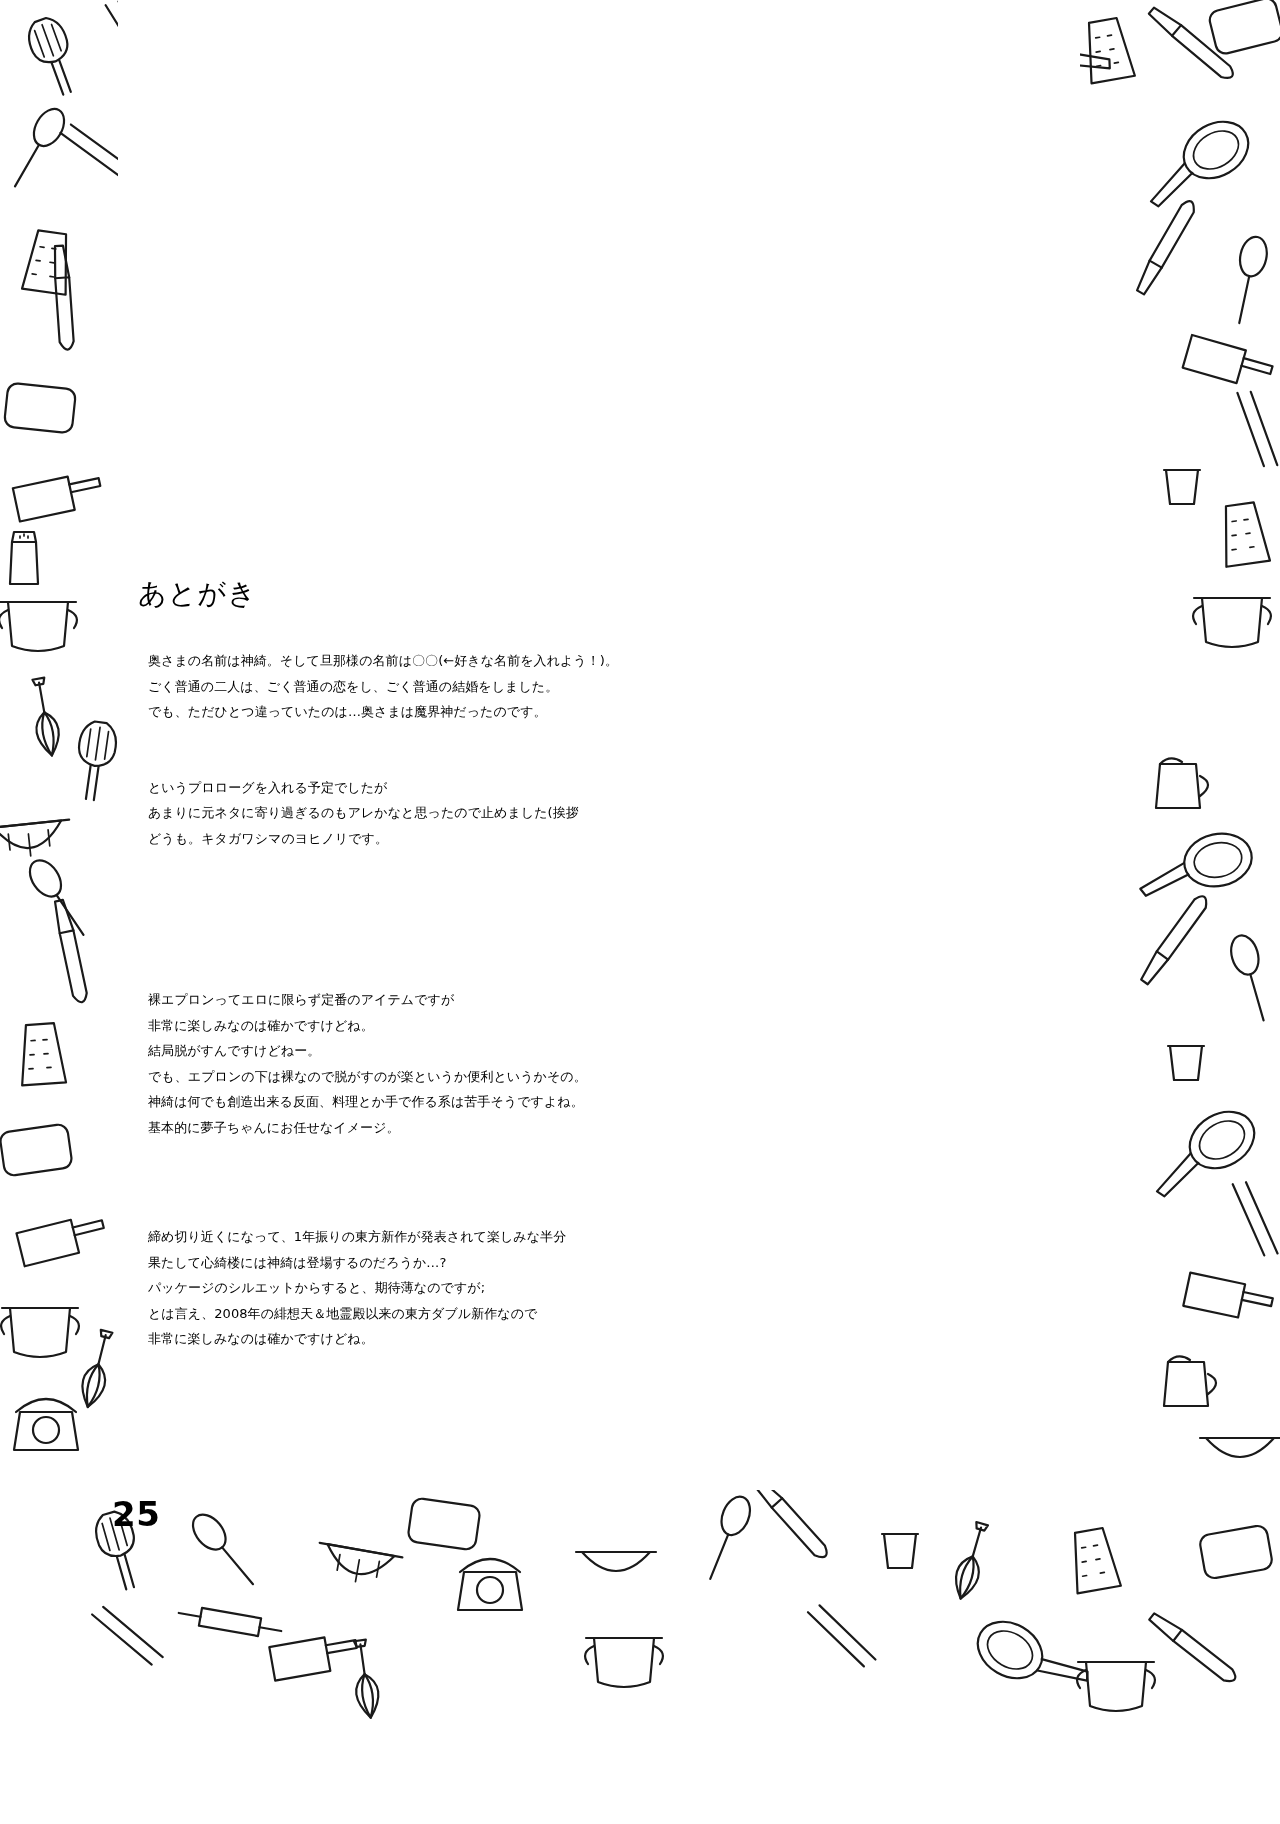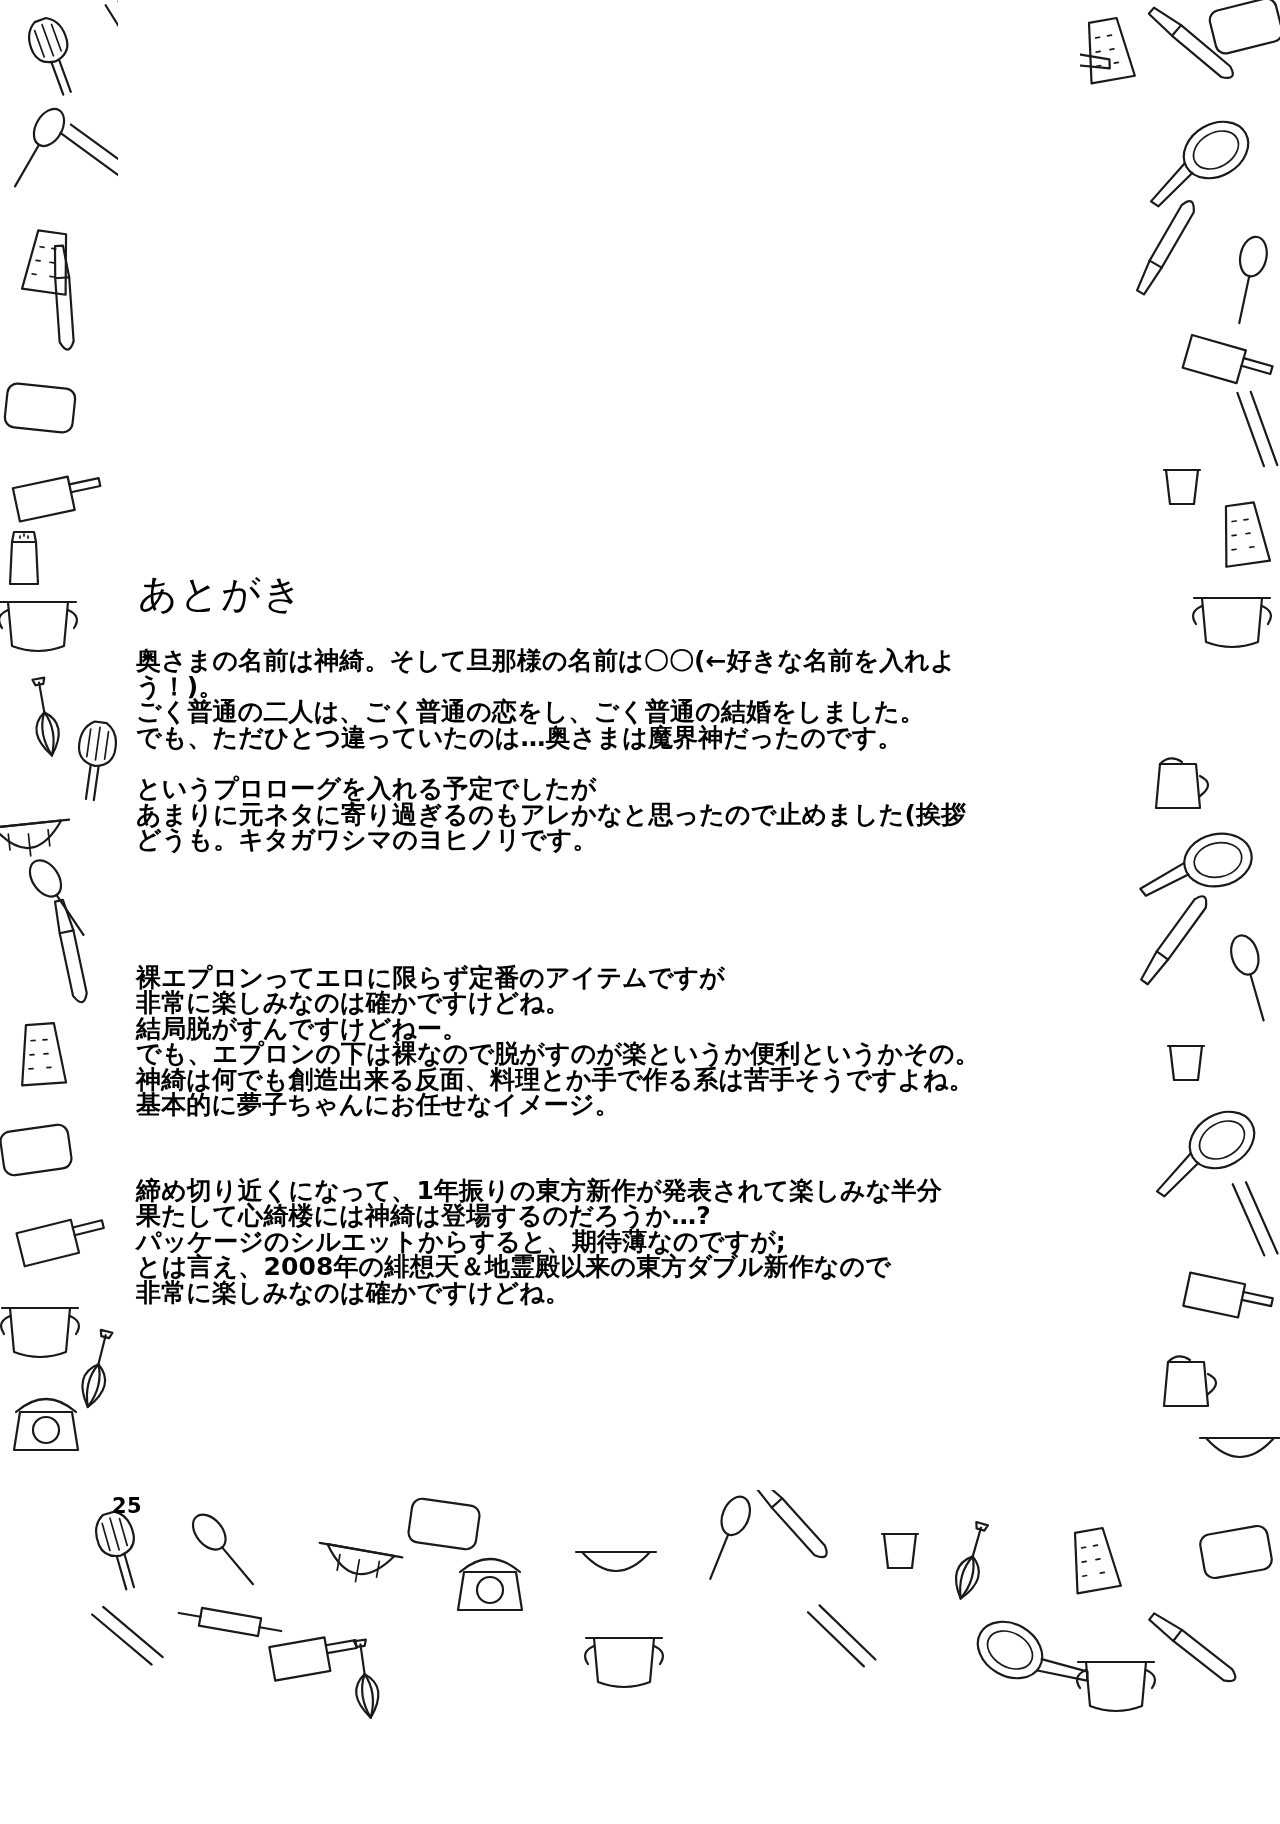--- a/index.html
+++ b/index.html
@@ -37,44 +37,44 @@
 
   
   #afterword {
     position: absolute;
     left: 136px;
     top: 574px;
     width: 900px;
   }
 
   #afterword-title {
-    font-size: 39px;
+    font-size: 28px;
     line-height: 40px;
     font-weight: 400;
     letter-spacing: 0.04em;
     margin: 0 0 34px 2px;
   }
 
   .para {
-    font-size: 25px;
+    font-size: 13px;
     line-height: 25.5px;
-    font-weight: 700;
+    font-weight: 400;
     letter-spacing: 0.005em;
-    margin: 0;
+    margin: 12px;
     white-space: pre-line;
   }
   .gap-sm { height: 26px; }
   .gap-md { height: 52px; }
   .gap-lg { height: 60px; }
 
   #page-number {
     position: absolute;
     left: 112px;
     top: 1494px;
-    font-size: 21px;
+    font-size: 34px;
     font-weight: 700;
     letter-spacing: 0.02em;
     font-family: "DejaVu Sans", "Liberation Sans", sans-serif;
   }
 
   .dood {
     fill: none;
     stroke: #1a1a1a;
     stroke-width: 2.2;
     stroke-linecap: round;

